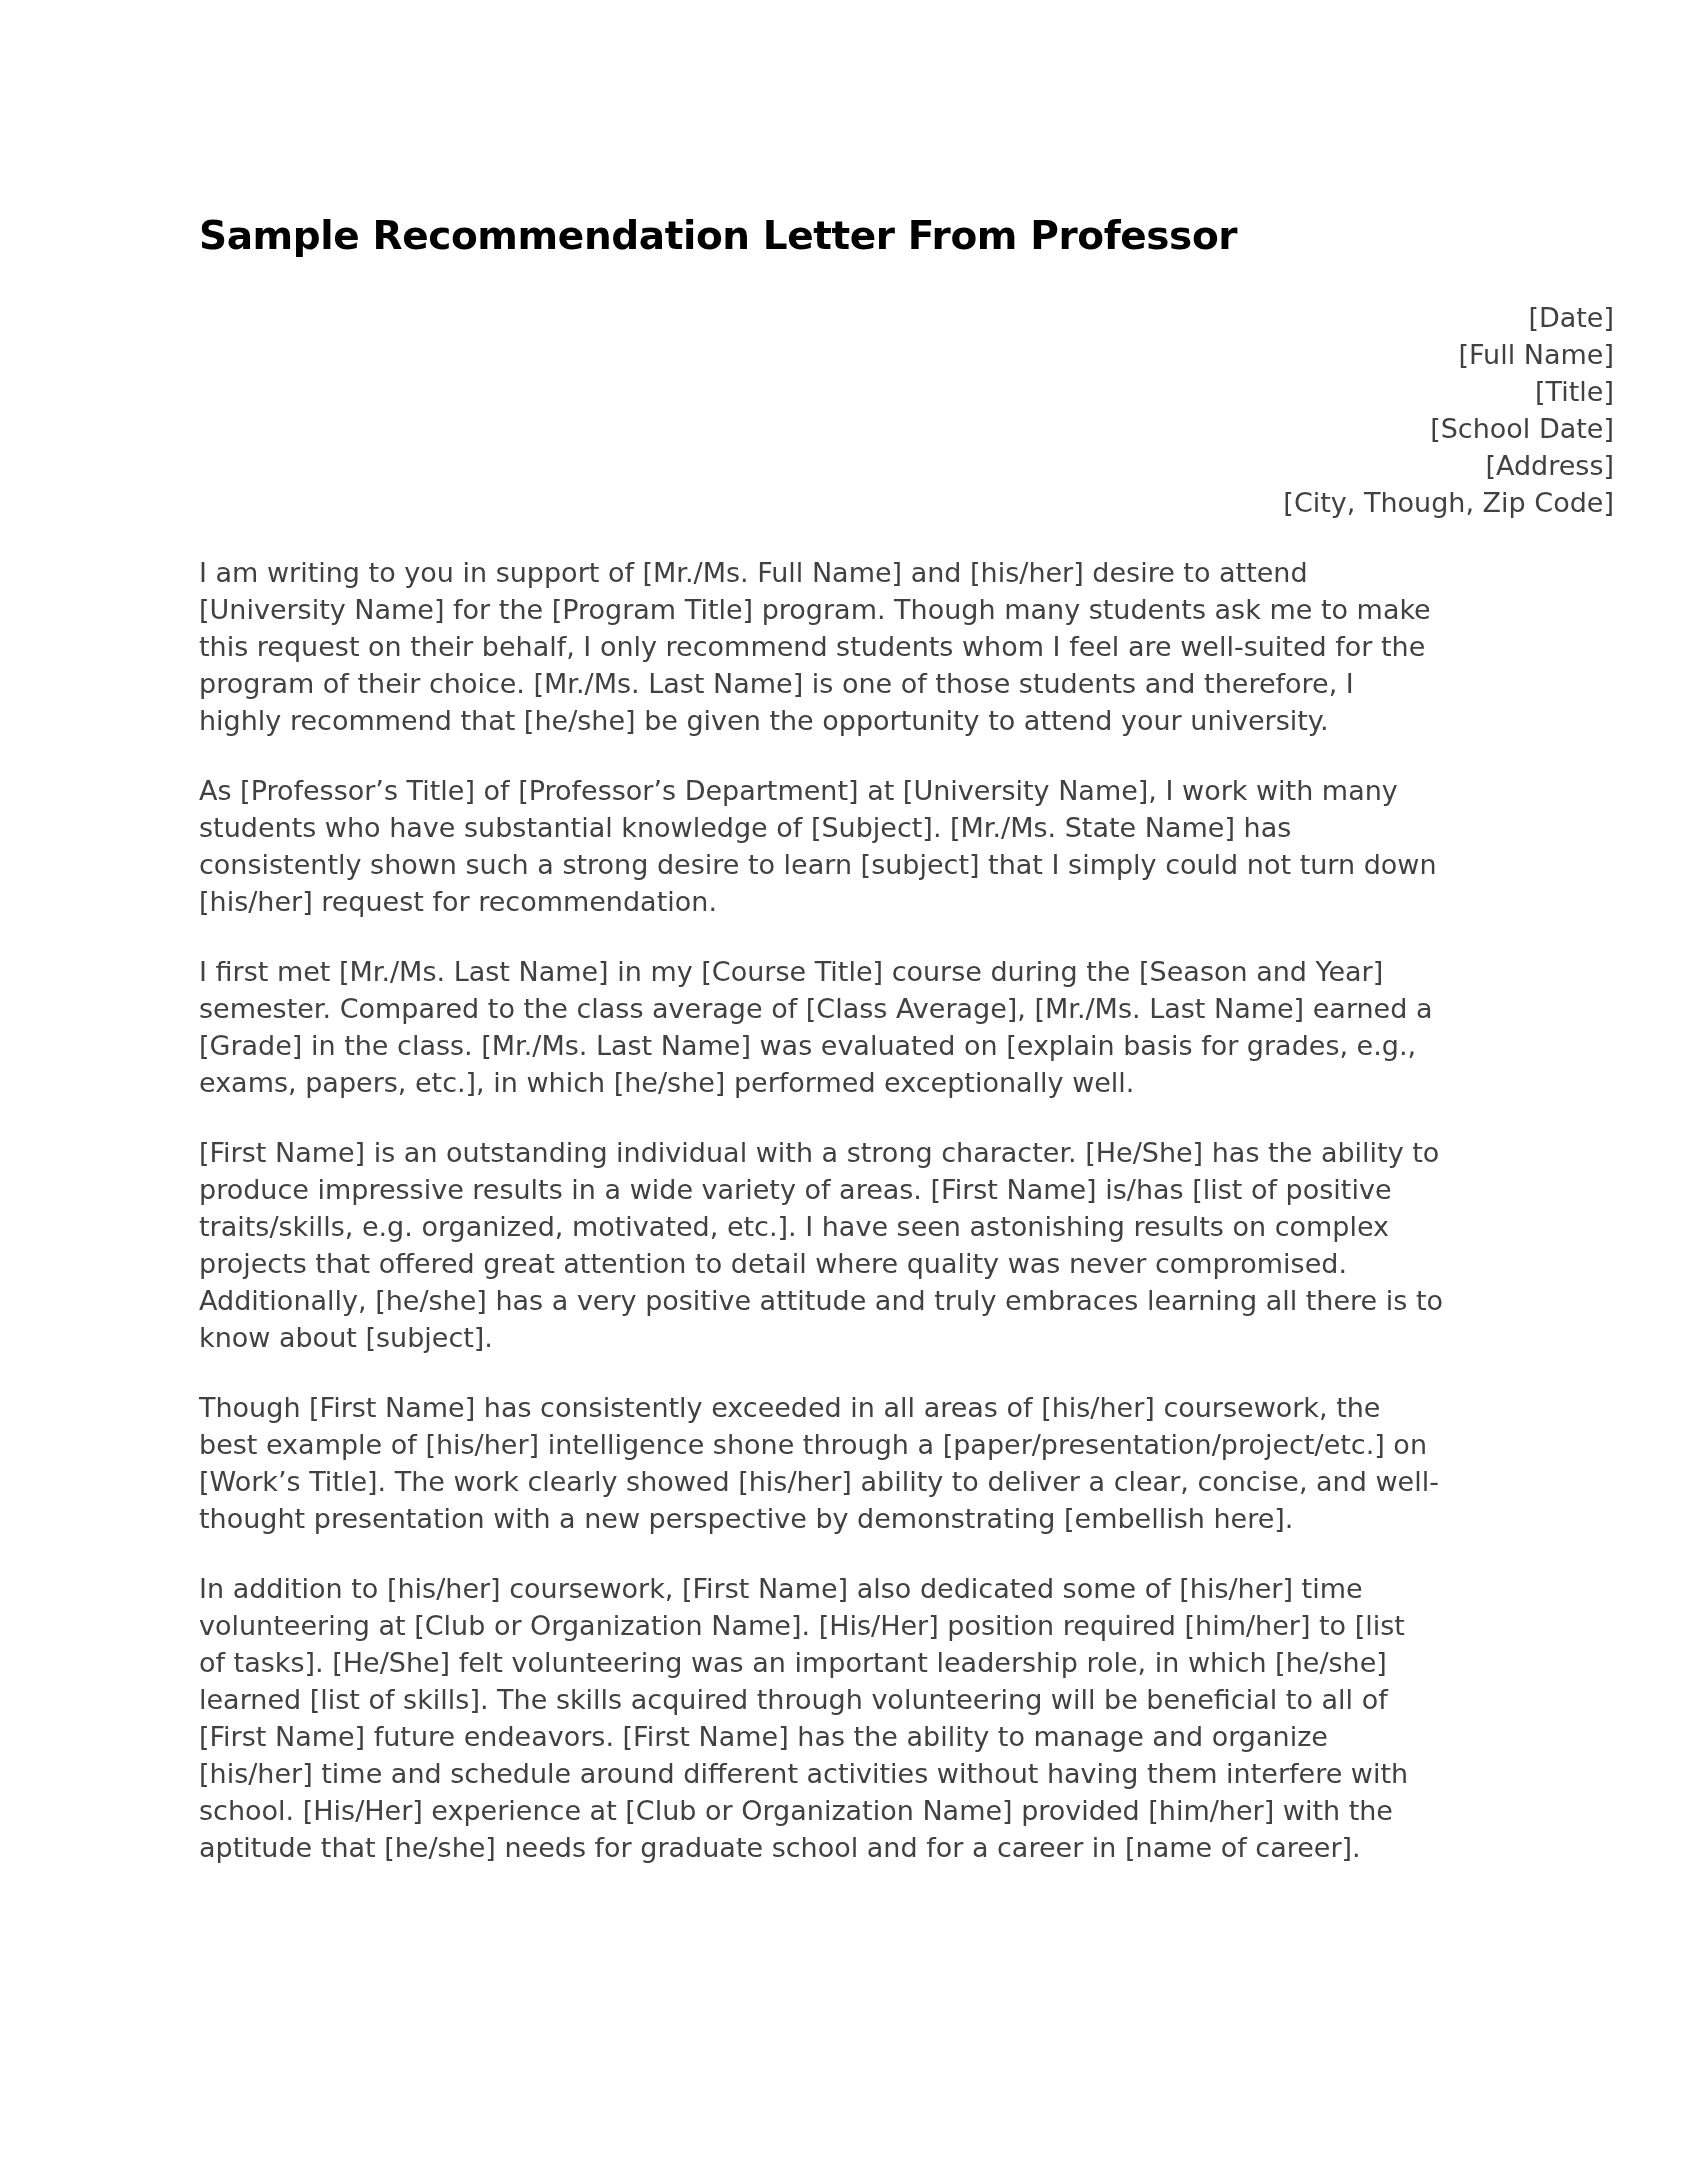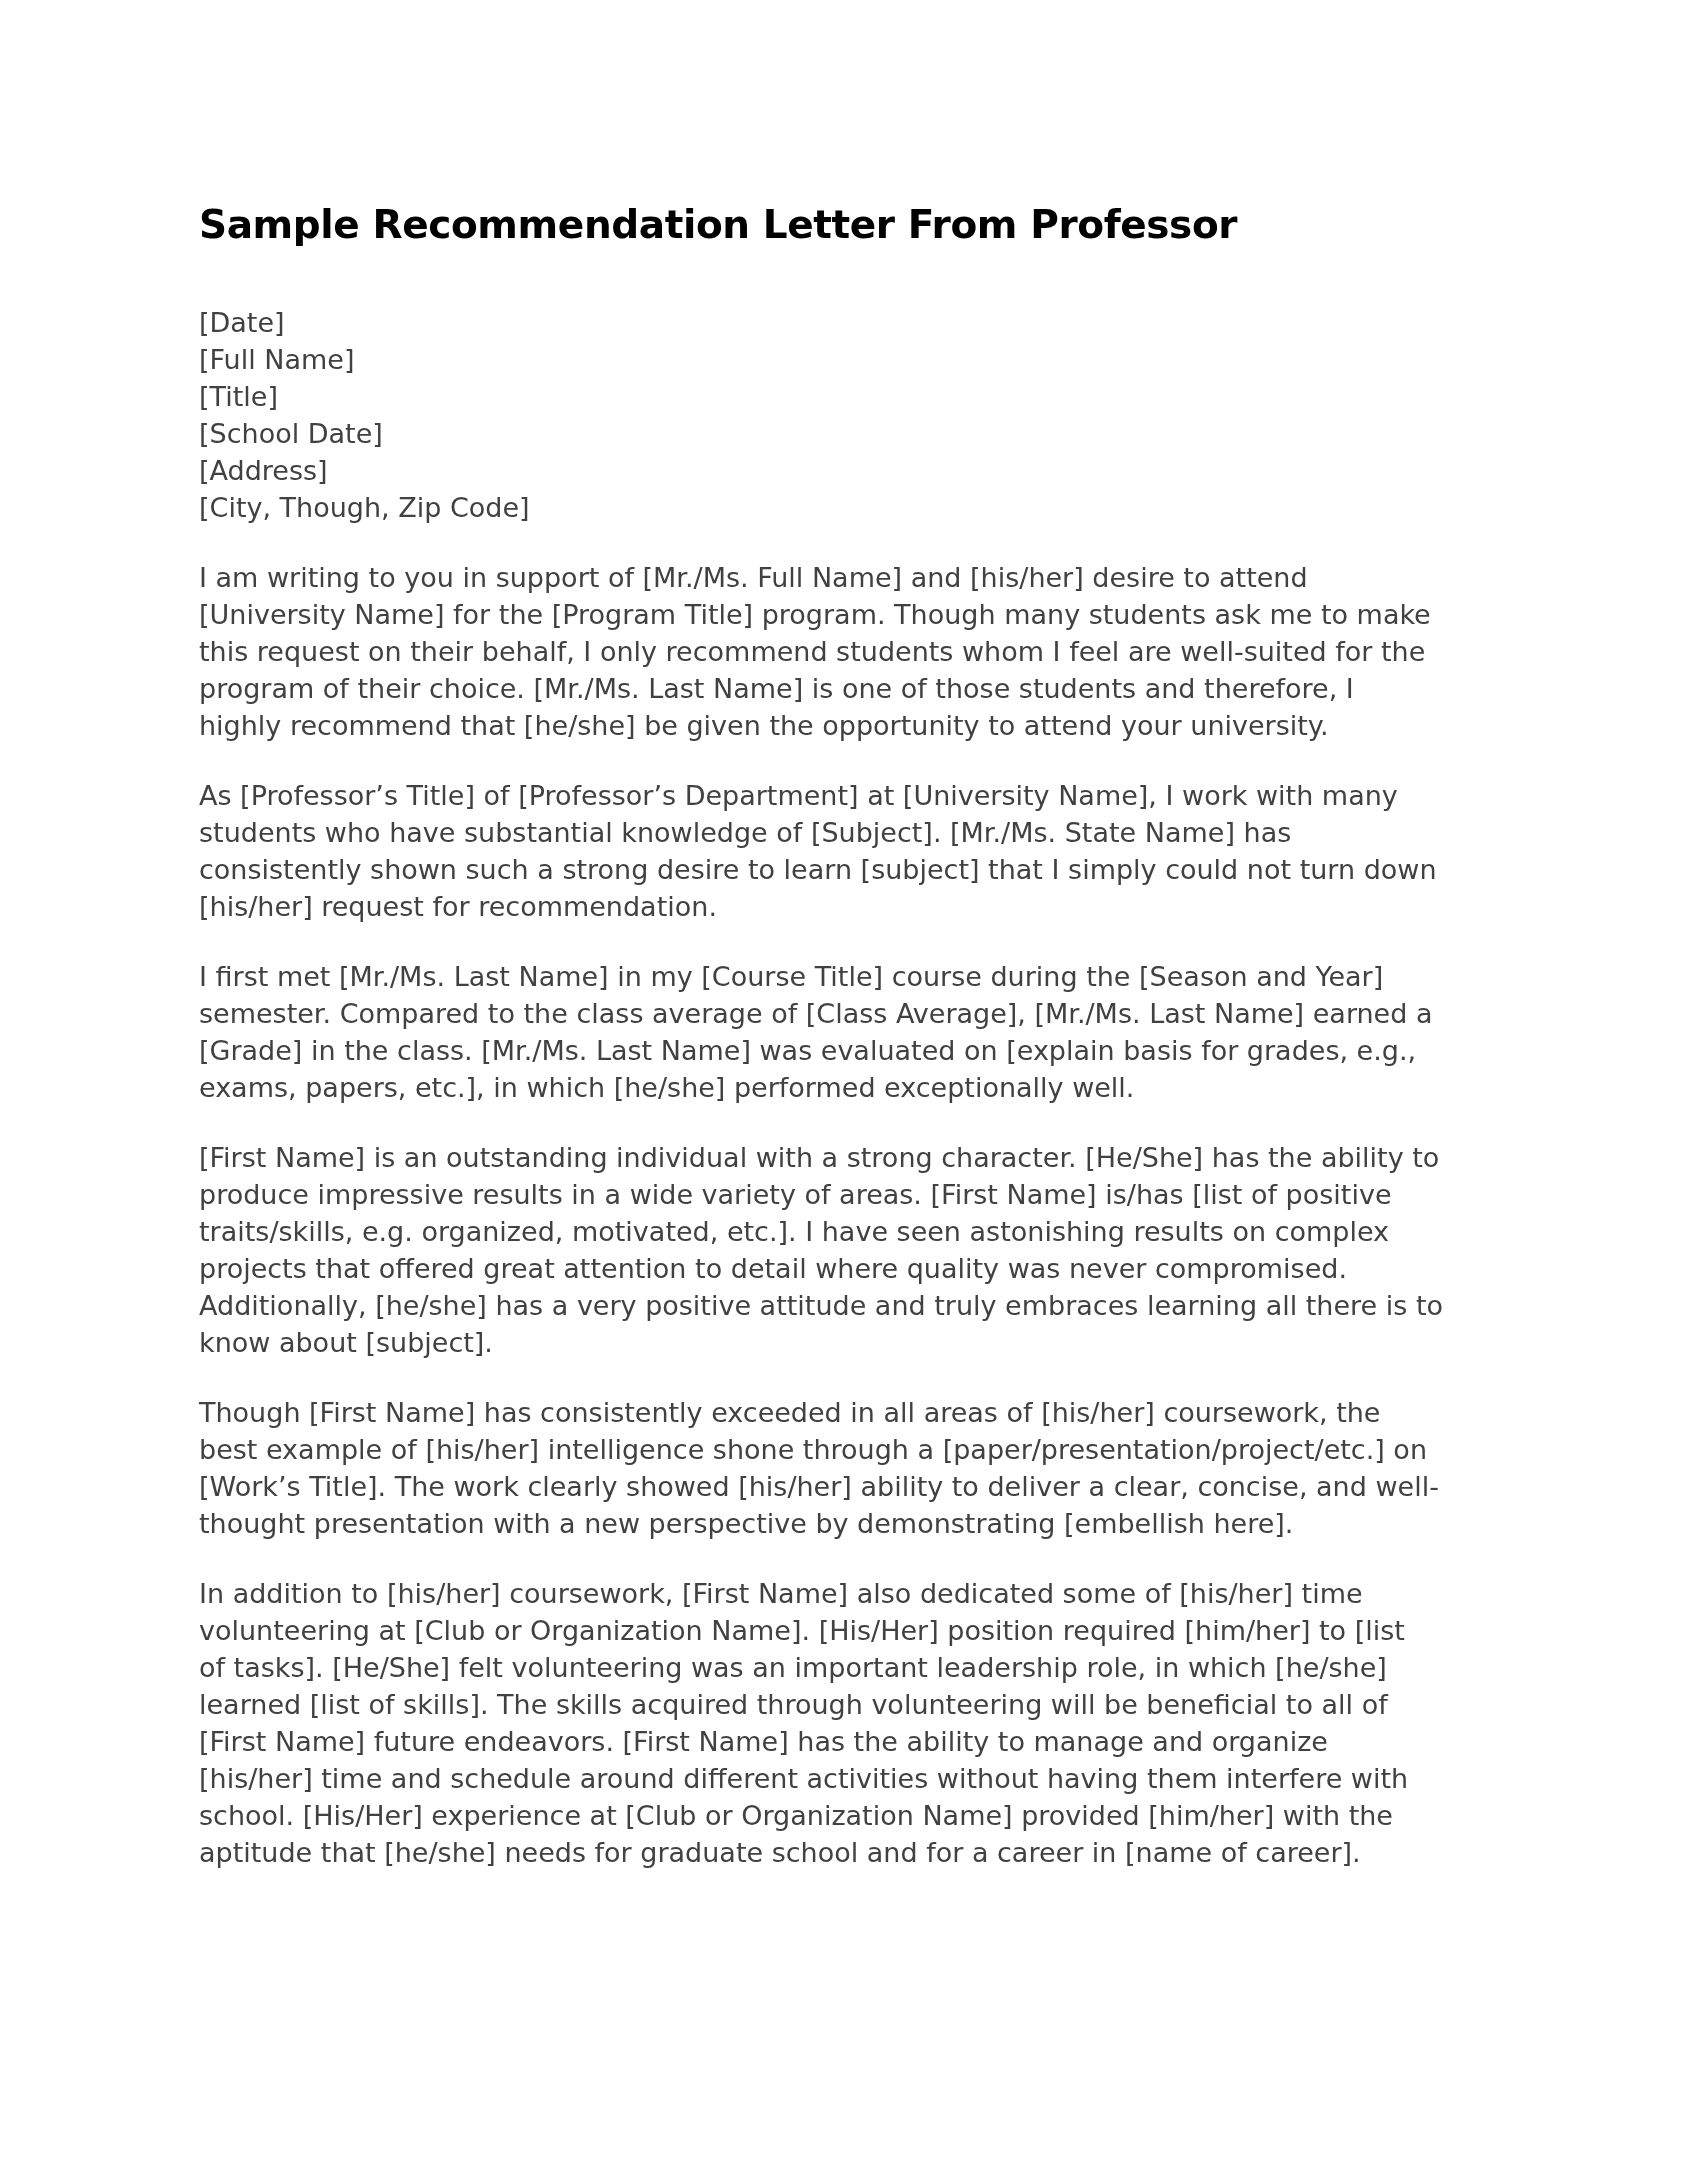--- a/index.html
+++ b/index.html
@@ -11,36 +11,37 @@
     width: 1687px;
     height: 2184px;
     background: #ffffff;
     overflow: hidden;
     font-family: "DejaVu Sans", "Liberation Sans", sans-serif;
   }
 
   .content {
     position: absolute;
     left: 199px;
-    top: 201px;
+    top: 212px;
     width: 1415px;
   }
 
   .doc-title {
     margin: 0;
     font-size: 39px;
     line-height: 47px;
     font-weight: bold;
     color: #000000;
     letter-spacing: -0.4px;
     font-family: "DejaVu Sans", "Liberation Sans", sans-serif;
   }
 
   .recipient-block {
-    margin-top: 56px;
+    margin-top: 40px;
+    text-align: right;
   }
 
   .recipient-block .addr-line,
   .body-text {
     font-size: 27px;
     line-height: 37px;
     color: #414141;
   }
 
   .body-text {

